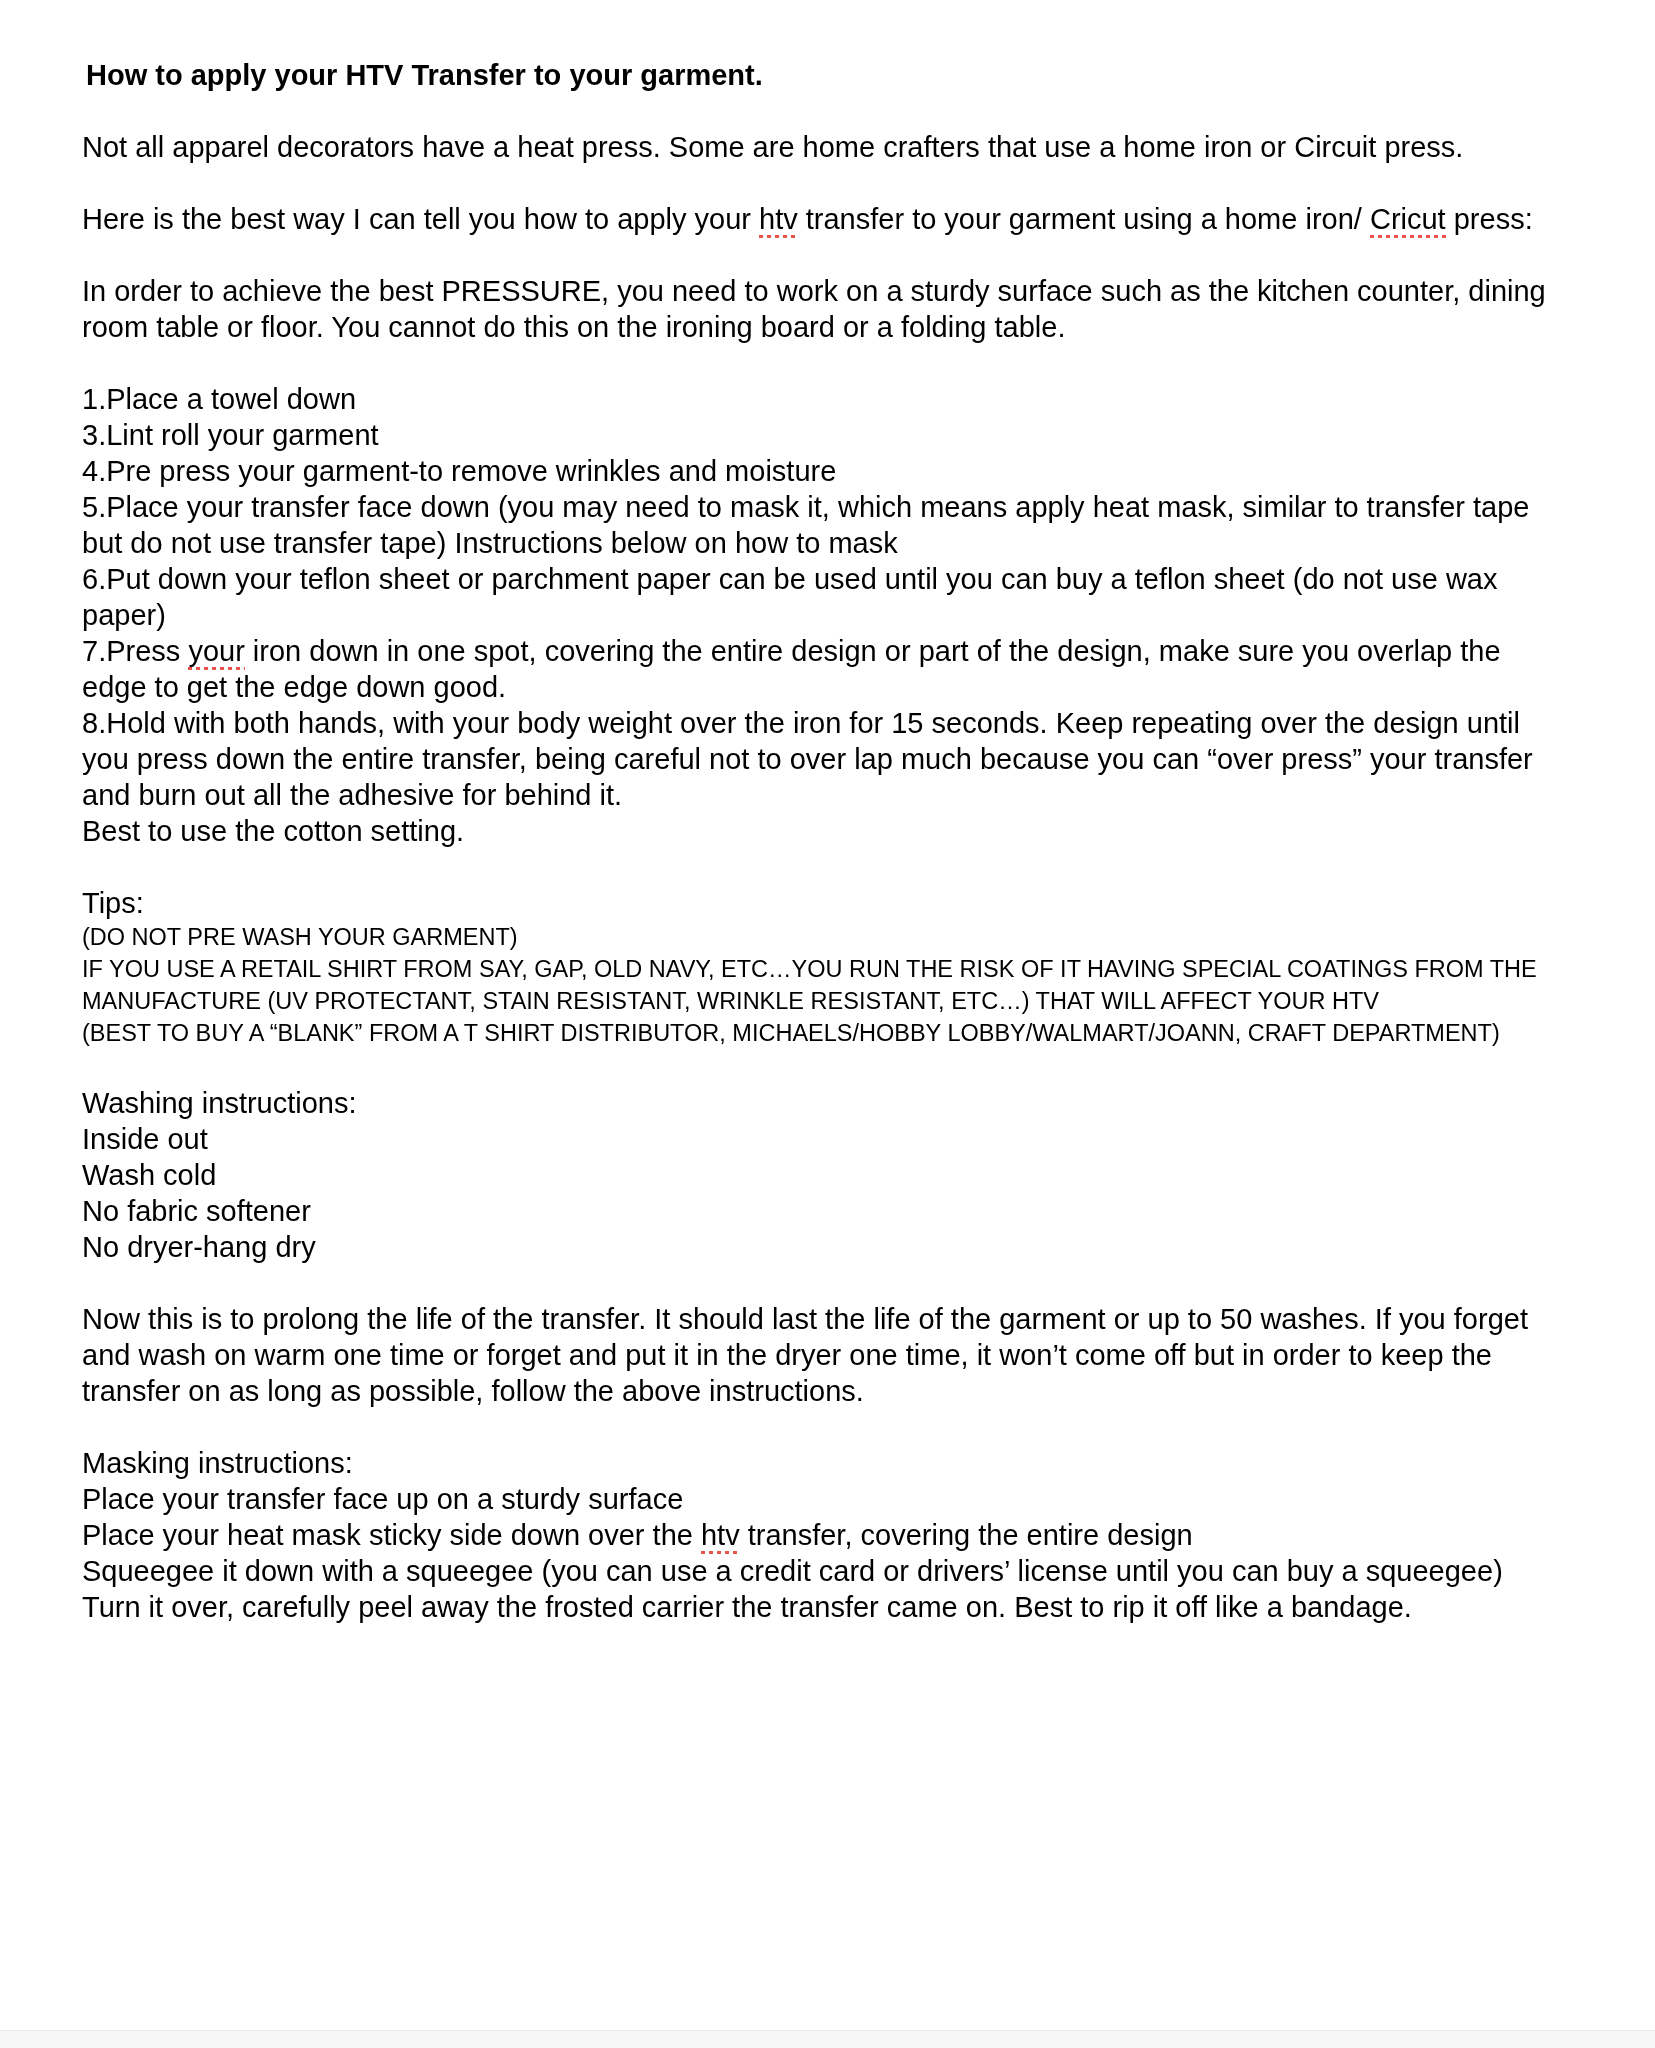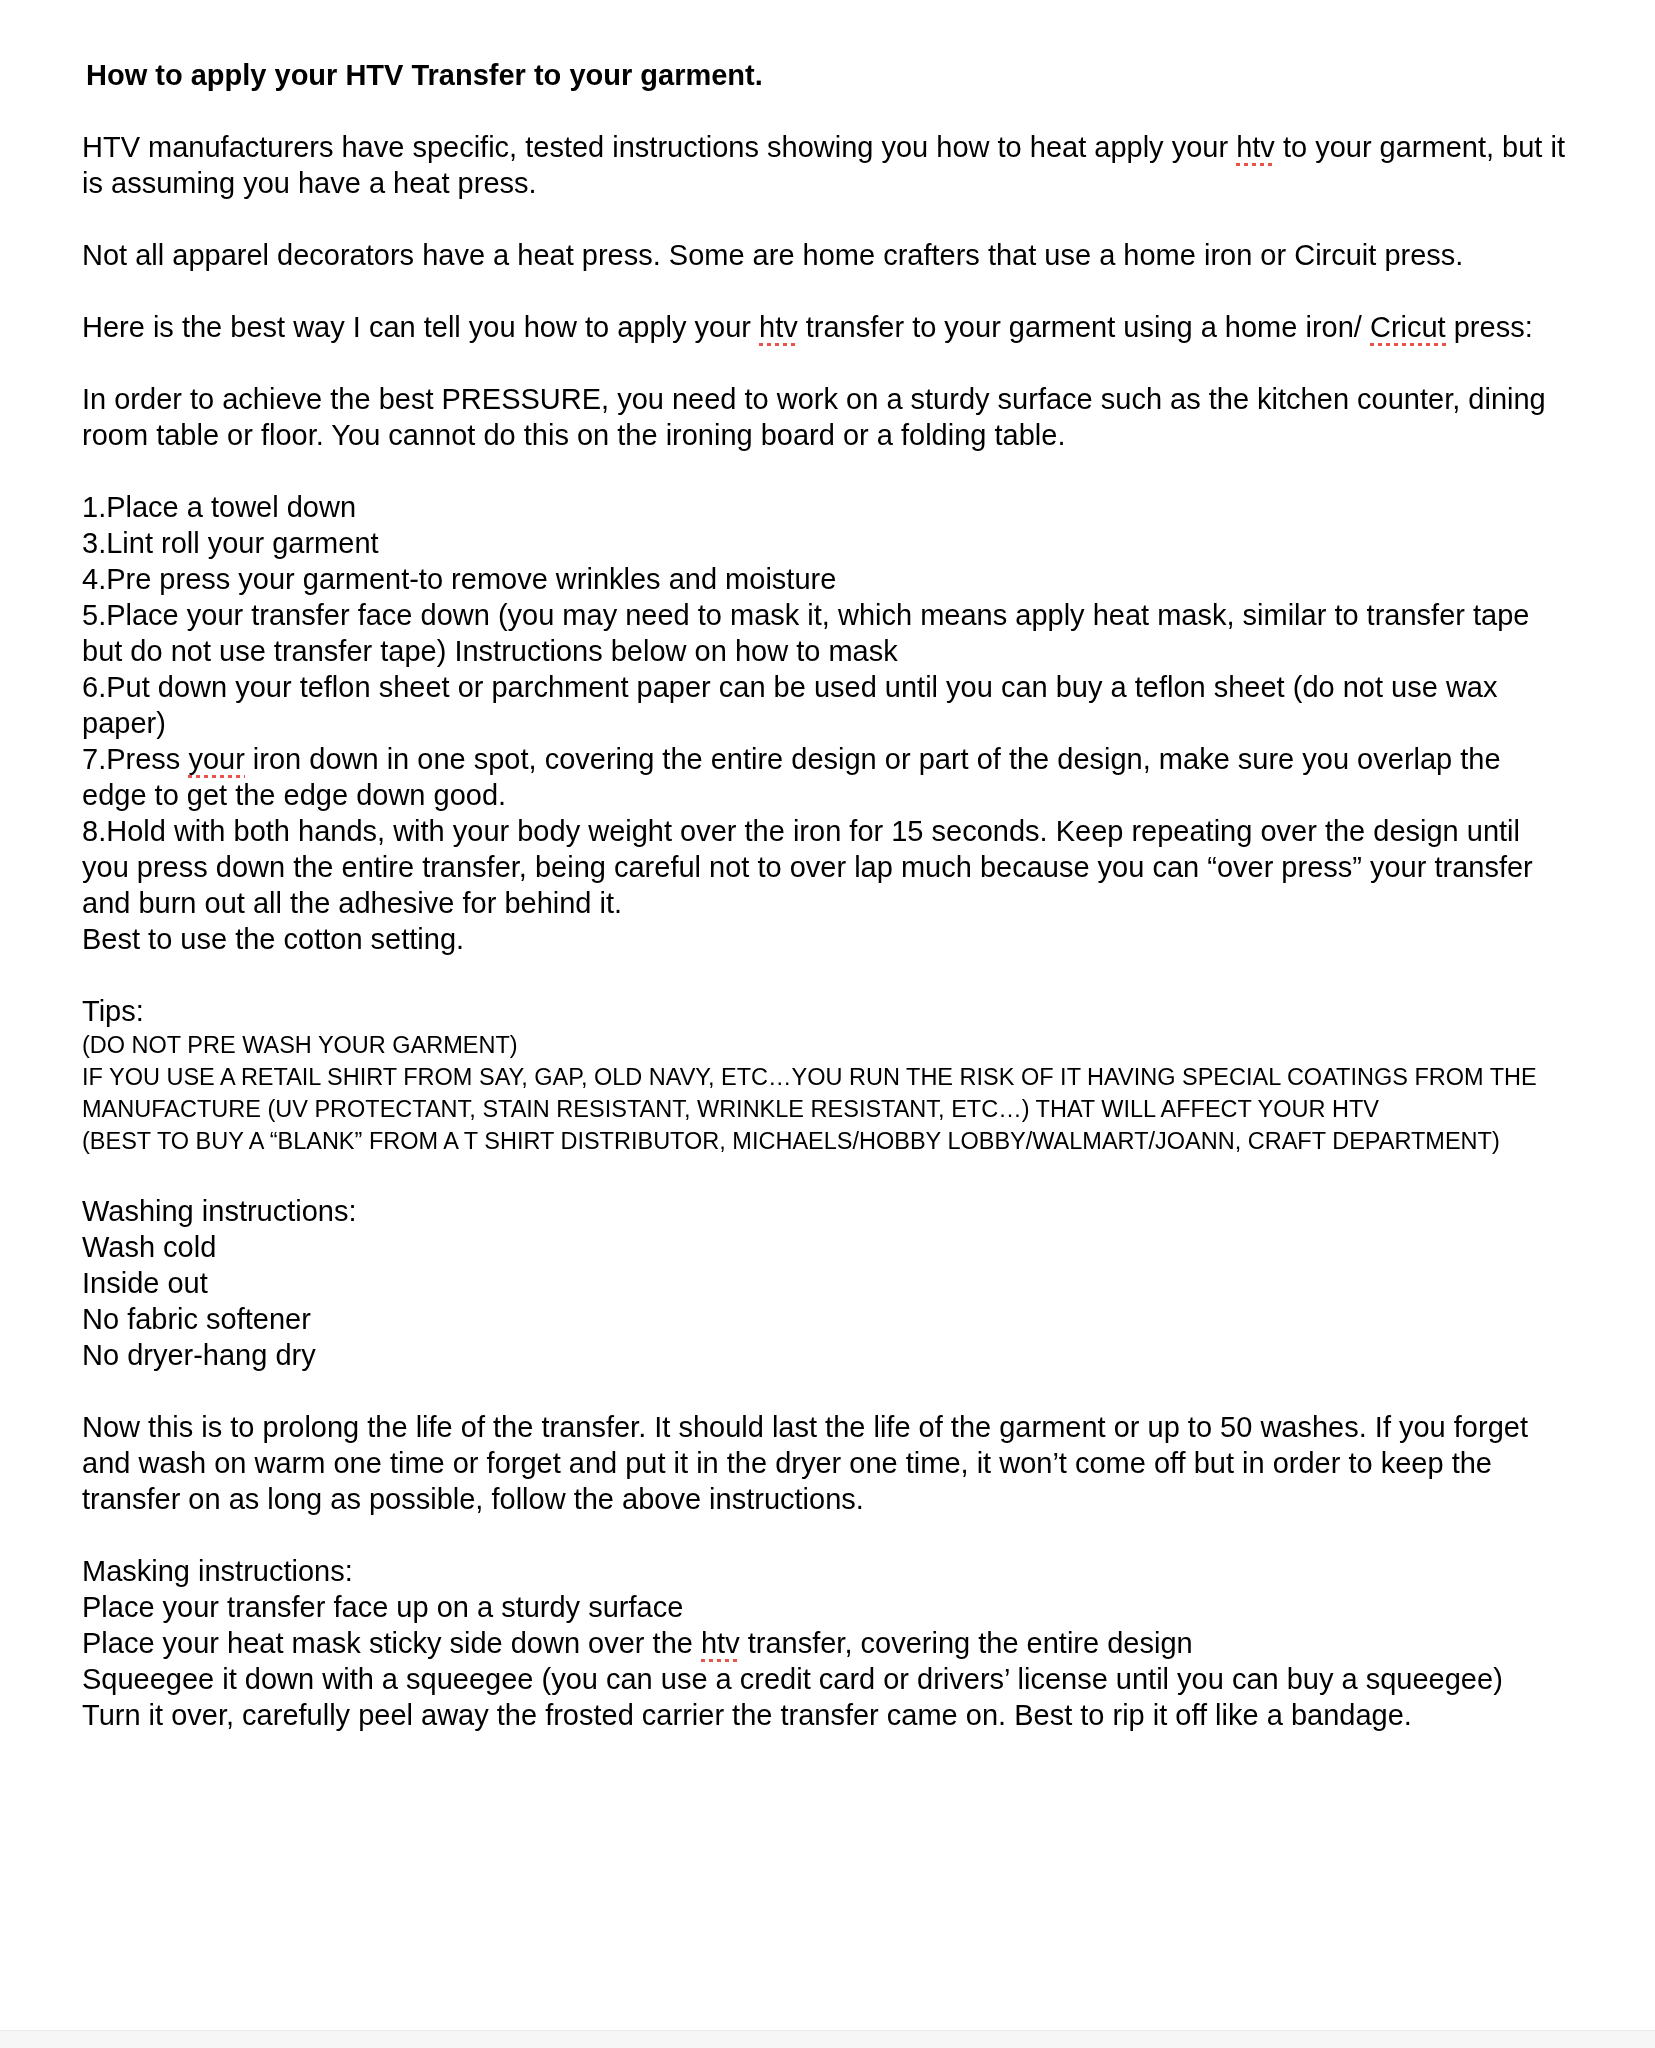--- a/index.html
+++ b/index.html
@@ -52,21 +52,20 @@
     border-top: 1px solid rgba(0,0,0,0.05);
   }
 </style>
 </head>
 <body>
 
 <div class="page">
 
   <h1 class="doc-title">How to apply your HTV Transfer to your garment.</h1>
 
-  <p class="para"><span>HTV manufacturers have specific, tested instructions showing you how to heat apply your </span><span class="sq">htv</span><span> to your garment, but it is assuming you have a heat press.</span></p>
 
   <p class="para">Not all apparel decorators have a heat press. Some are home crafters that use a home iron or Circuit press.</p>
 
   <p class="para"><span>Here is the best way I can tell you how to apply your </span><span class="sq">htv</span><span> transfer to your garment using a home iron/ </span><span class="sq">Cricut</span><span> press:</span></p>
 
   <p class="para">In order to achieve the best PRESSURE, you need to work on a sturdy surface such as the kitchen counter, dining room table or floor. You cannot do this on the ironing board or a folding table.</p>
 
   <div class="block">
     <p>1.Place a towel down</p>
     <p>3.Lint roll your garment</p>
@@ -80,22 +79,22 @@
 
   <div class="block">
     <p class="section-head">Tips:</p>
     <p class="tips-line">(DO NOT PRE WASH YOUR GARMENT)</p>
     <p class="tips-line">IF YOU USE A RETAIL SHIRT FROM SAY, GAP, OLD NAVY, ETC…YOU RUN THE RISK OF IT HAVING SPECIAL COATINGS FROM THE MANUFACTURE (UV PROTECTANT, STAIN RESISTANT, WRINKLE RESISTANT, ETC…) THAT WILL AFFECT YOUR HTV</p>
     <p class="tips-line">(BEST TO BUY A “BLANK” FROM A T SHIRT DISTRIBUTOR, MICHAELS/HOBBY LOBBY/WALMART/JOANN, CRAFT DEPARTMENT)</p>
   </div>
 
   <div class="block">
     <p class="section-head">Washing instructions:</p>
+    <p>Inside out</p>
     <p>Wash cold</p>
-    <p>Inside out</p>
     <p>No fabric softener</p>
     <p>No dryer-hang dry</p>
   </div>
 
   <p class="para">Now this is to prolong the life of the transfer. It should last the life of the garment or up to 50 washes. If you forget and wash on warm one time or forget and put it in the dryer one time, it won’t come off but in order to keep the transfer on as long as possible, follow the above instructions.</p>
 
   <div class="block">
     <p>Masking instructions:</p>
     <p>Place your transfer face up on a sturdy surface</p>
     <p><span>Place your heat mask sticky side down over the </span><span class="sq">htv</span><span> transfer, covering the entire design</span></p>

